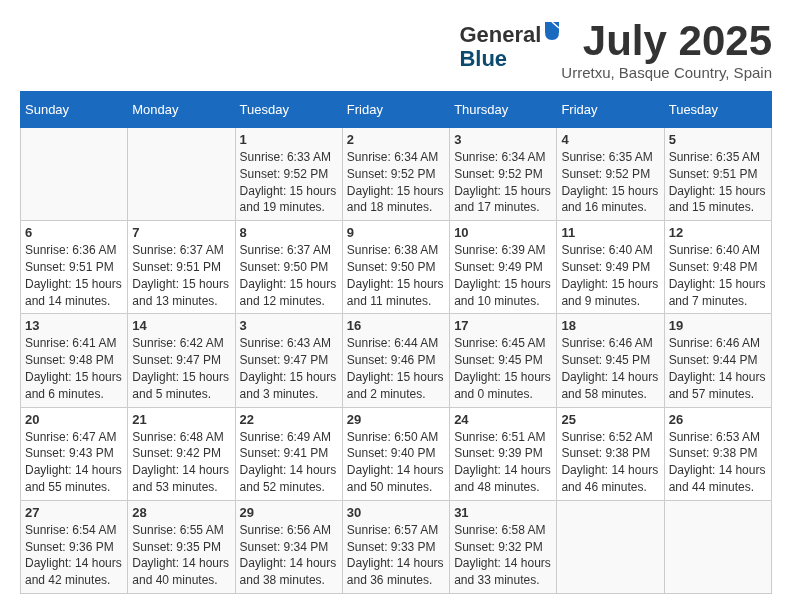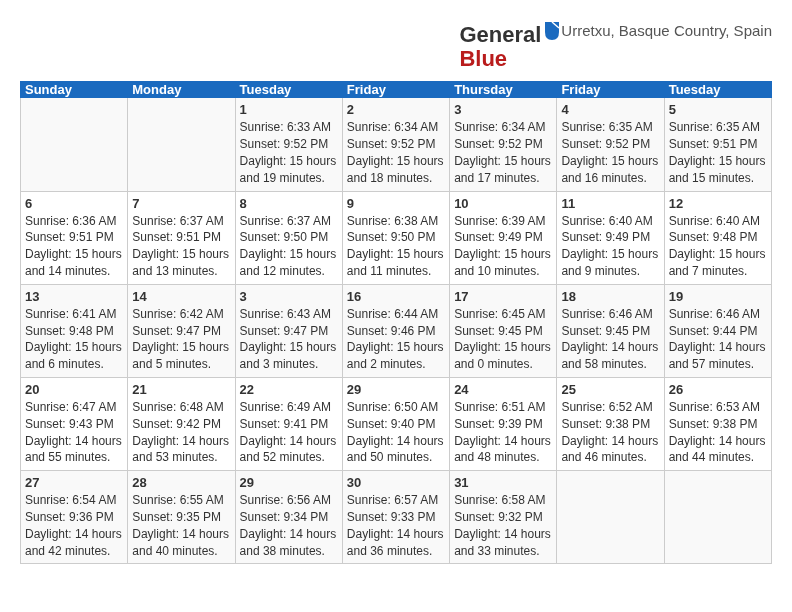--- a/index.html
+++ b/index.html
@@ -19,21 +19,21 @@
     .logo {
       display: flex;
       align-items: center;
     }
     .logo-text {
       font-size: 22px;
       font-weight: bold;
       line-height: 1.1;
     }
     .logo-general { color: #333; }
-    .logo-blue { color: #b91c1c; }
+    .logo-blue { color: #0c4a6e; }
     .logo-icon {
       width: 18px;
       height: 22px;
       margin-left: 2px;
       margin-right: 0;
     }
     .title-block {
       text-align: right;
     }
     .month-title {
@@ -49,22 +49,22 @@
     }
     table {
       width: 100%;
       border-collapse: collapse;
       table-layout: fixed;
     }
     thead tr th {
       background-color: #1a6abf;
       color: #fff;
       font-size: 13px;
-      font-weight: bold;
-      padding: 0 4px;
+      font-weight: normal;
+      padding: 10px 4px;
       text-align: left;
       border: 1px solid #1a6abf;
     }
     tbody tr td {
       border: 1px solid #ccc;
       vertical-align: top;
       padding: 4px;
       font-size: 10.5px;
       color: #333;
       height: 80px;
@@ -101,20 +101,21 @@
             <path d="M2 2 L16 2 L16 12 Q16 20 9 20 Q2 20 2 12 Z" fill="#1a6abf"></path>
             <path d="M9 2 L16 8" stroke="#fff" stroke-width="1.5"></path>
           </svg>
       </div>
       <div class="logo-text">
         <span class="logo-blue">Blue</span>
       </div>
     </div>
   </div>
   <div class="title-block">
+    <div class="month-title">July 2025</div>
     <div class="subtitle">Urretxu, Basque Country, Spain</div>
   </div>
 </div>
 
 <table>
   <thead>
     <tr>
     <th>Sunday</th>
         <th>Monday</th>
         <th>Tuesday</th>

